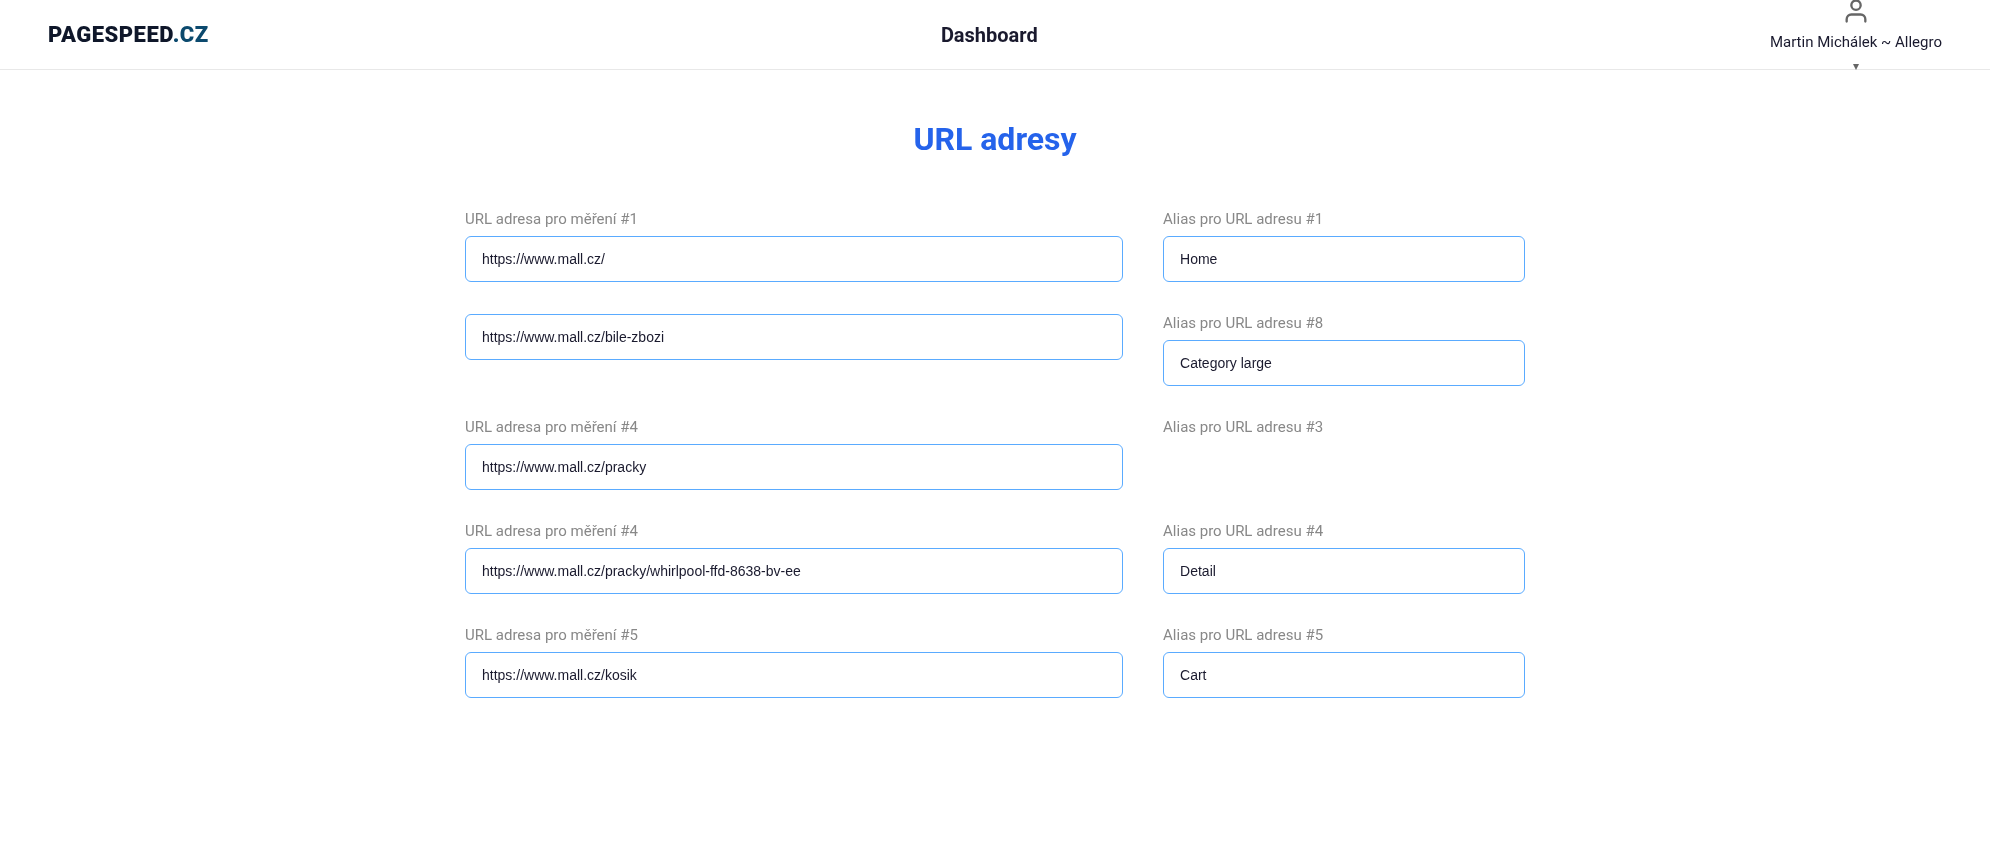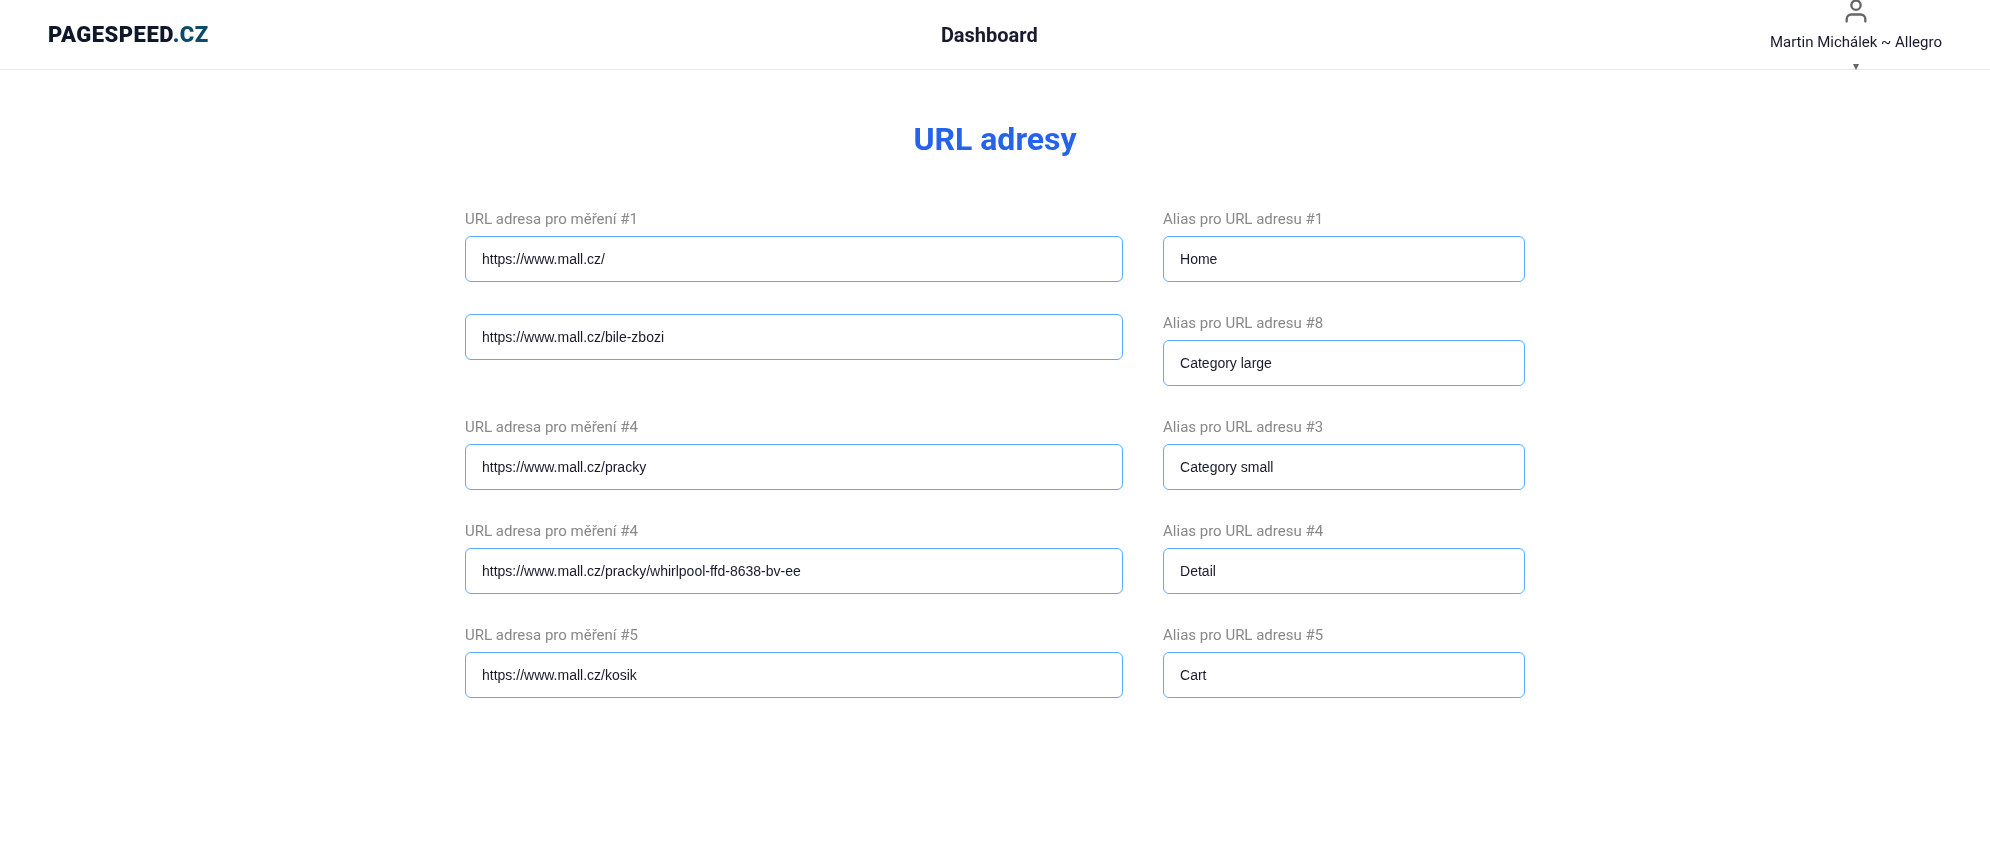--- a/index.html
+++ b/index.html
@@ -159,21 +159,20 @@
         <input class="form-input" type="text" value="Category large" style="">
       </div>
     </div>
       <div class="form-row">
       <div class="form-group">
         <label class="form-label">URL adresa pro měření #4</label>
         <input class="form-input" type="text" value="https://www.mall.cz/pracky" style="">
       </div>
       <div class="form-group">
         <label class="form-label">Alias pro URL adresu #3</label>
-        <input class="form-input" type="text" value="Category small" style="">
       </div>
     </div>
       <div class="form-row">
       <div class="form-group">
         <label class="form-label">URL adresa pro měření #4</label>
         <input class="form-input" type="text" value="https://www.mall.cz/pracky/whirlpool-ffd-8638-bv-ee" style="">
       </div>
       <div class="form-group">
         <label class="form-label">Alias pro URL adresu #4</label>
         <input class="form-input" type="text" value="Detail" style="">

